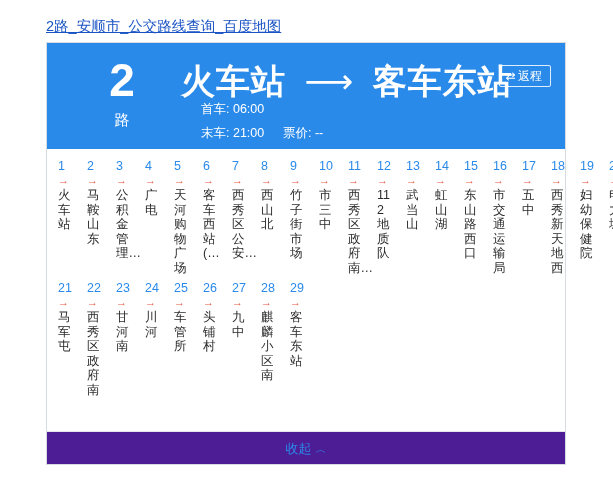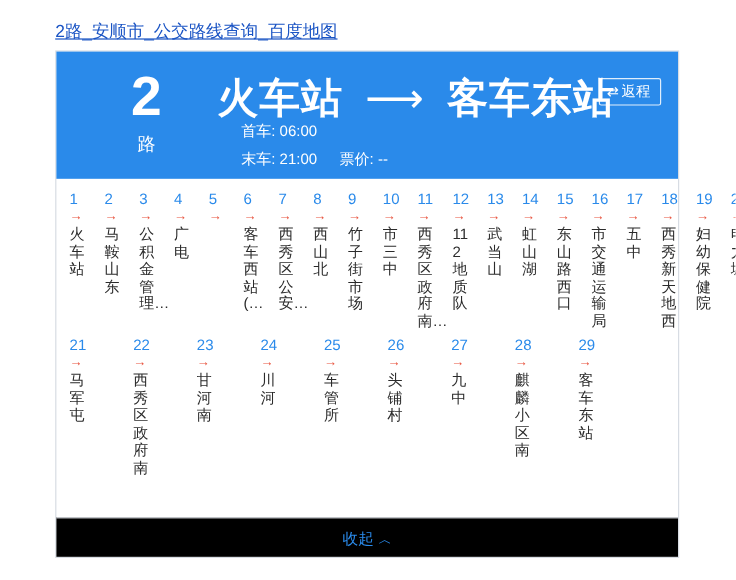--- a/index.html
+++ b/index.html
@@ -128,21 +128,21 @@
   .body {
     position: relative;
     height: 283px;
     padding: 10px 6px 0 10px;
   }
   .row {
     display: flex;
     flex-direction: row;
     align-items: flex-start;
   }
-  .row.row2 { margin-top: 6px; gap: 24px; }
+  .row.row2 { margin-top: 6px; }
   .stop {
     width: 29px;
     flex: 0 0 29px;
     text-align: left;
     padding-left: 1px;
   }
   .stop .idx {
     font-size: 12.5px;
     color: #2a8aea;
     line-height: 15px;
@@ -170,21 +170,21 @@
     left: 0;
     bottom: 0;
     width: 100%;
     height: 33px;
     border-top: 1px solid #e3e7ec;
     text-align: center;
     line-height: 33px;
     font-size: 13px;
     color: #2a8aea;
     cursor: pointer;
-    background: #000000;
+    background: #4c1d95;
   }
   .footer .chev {
     display: inline-block;
     margin-left: 4px;
     font-size: 11px;
   }
 </style>
 </head>
 <body>
 
@@ -232,20 +232,21 @@
           <div class="nm">公积金管理…</div>
         </div>
         <div class="stop">
           <div class="idx">4</div>
           <div class="ar">→</div>
           <div class="nm">广电</div>
         </div>
         <div class="stop">
           <div class="idx">5</div>
           <div class="ar">→</div>
+          <div class="nm">天河购物广场</div>
         </div>
         <div class="stop">
           <div class="idx">6</div>
           <div class="ar">→</div>
           <div class="nm">客车西站(…</div>
         </div>
         <div class="stop">
           <div class="idx">7</div>
           <div class="ar">→</div>
           <div class="nm">西秀区公安…</div>

